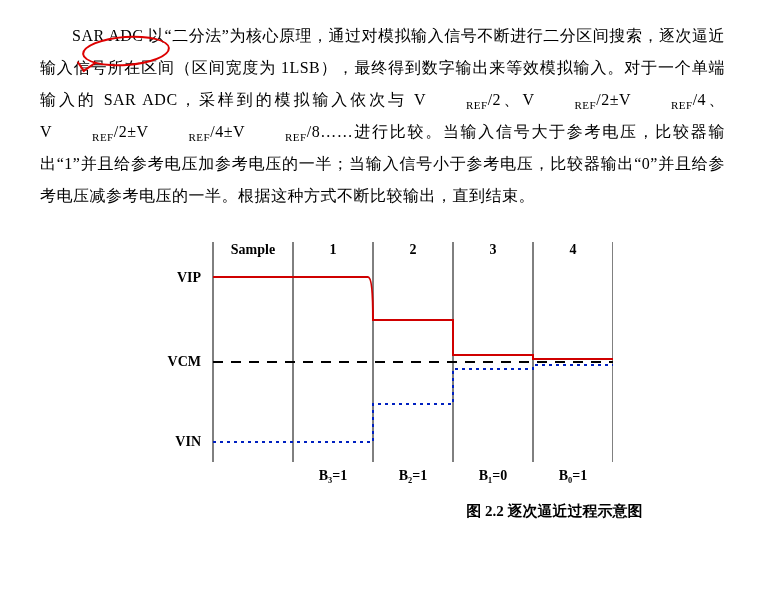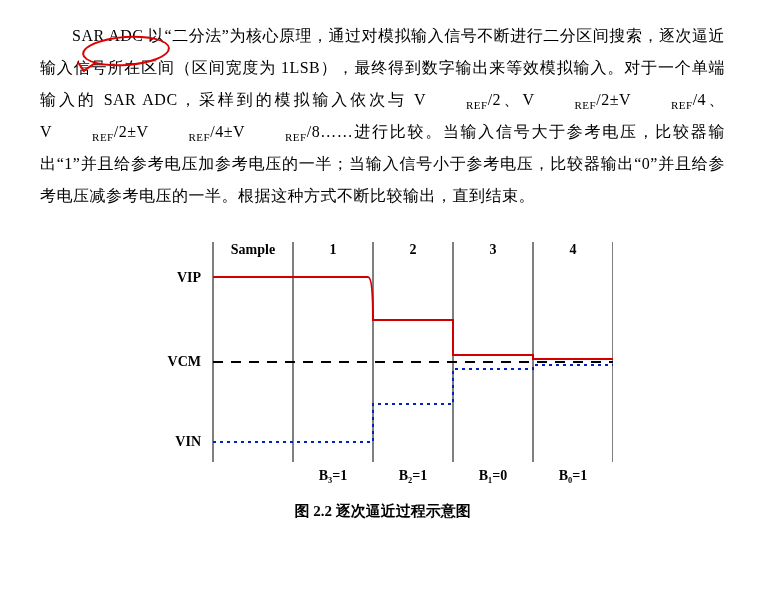--- a/index.html
+++ b/index.html
@@ -42,21 +42,21 @@
     transform: rotate(-30deg);
   }
   .wrap { position: relative; }
   .sub { font-size: 11px; vertical-align: sub; padding-left: 40px; }
   .figure {
     margin: 20px auto 0 auto;
     width: 520px;
     font-weight: bold;
   }
   .caption {
-    text-align: center;
+    text-align: right;
     font-size: 15px;
     margin-top: 4px;
   }
   svg { display: block; margin: 0 auto; }
   .col-label, .axis-label, .bit-label {
     font-family: "Times New Roman", serif;
     font-size: 14px;
   }
 </style>
 </head>

